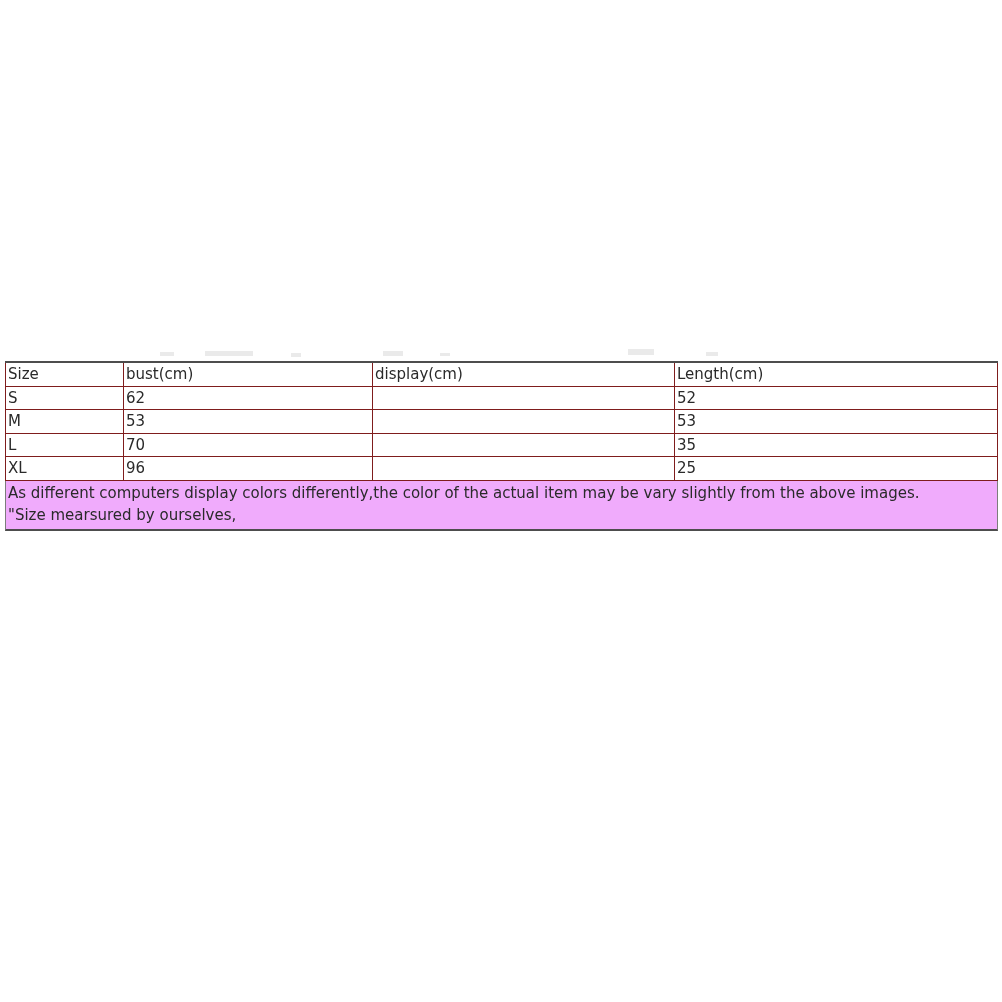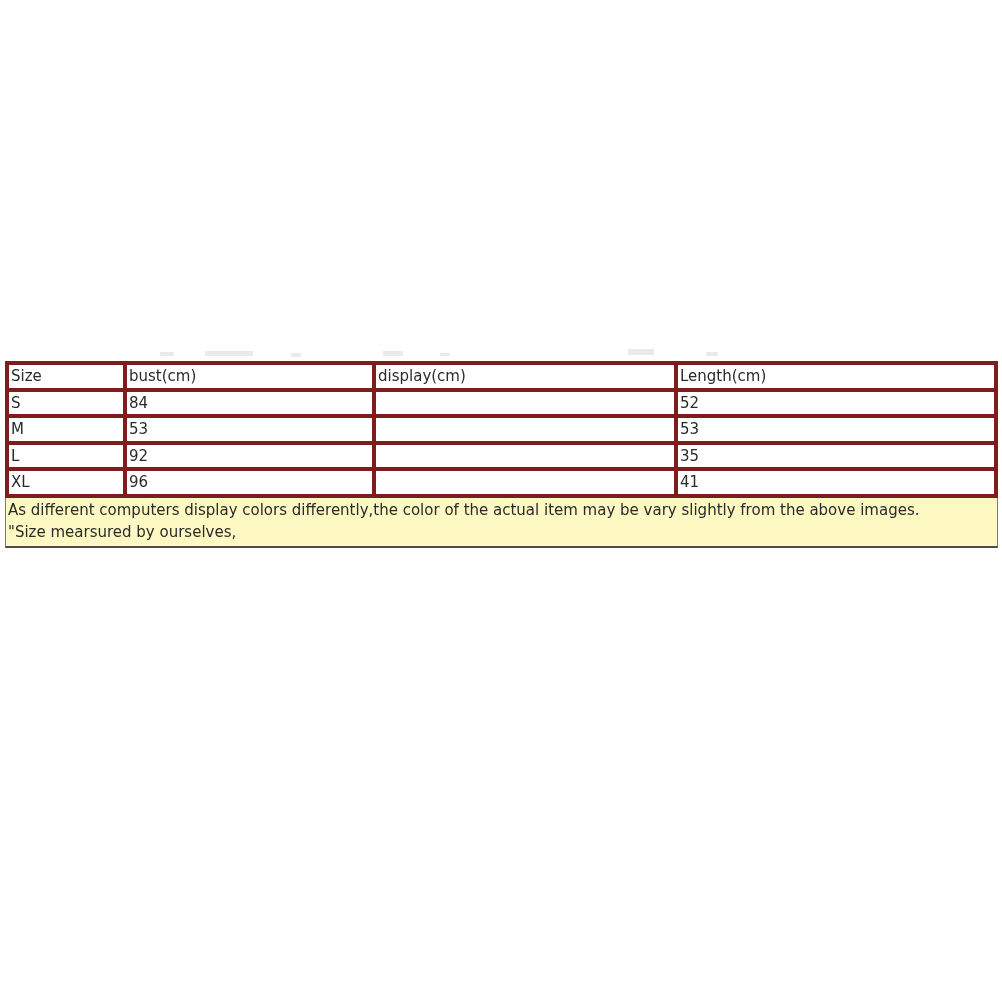--- a/index.html
+++ b/index.html
@@ -23,38 +23,38 @@
   }
   table.size-table {
     border-collapse: collapse;
     table-layout: fixed;
     width: 993px;
     border-left: 1px solid #7c7c7c;
     border-right: 1px solid #7c7c7c;
     border-top: 2px solid #4d4d4d;
   }
   table.size-table td {
-    border: 4px solid #7f1d1d;
+    border: 1px solid #7f1d1d;
     height: 22.5px;
     line-height: 22.5px;
     font-size: 15px;
     padding: 0 0 0 2px;
     white-space: nowrap;
     overflow: hidden;
     font-weight: normal;
     color: #2a2a2a;
   }
   .note-box {
     box-sizing: border-box;
     width: 993px;
     border-left: 1px solid #7c7c7c;
     border-right: 1px solid #7c7c7c;
     border-bottom: 2px solid #4d4d4d;
     padding: 1px 0 2px 2px;
-    background: #fef9c3;
+    background: #f0abfc;
   }
   .note-line {
     font-size: 15px;
     line-height: 22.5px;
     white-space: nowrap;
     overflow: hidden;
     color: #2a2a2a;
   }
   
   .artifact {
@@ -84,41 +84,41 @@
     </colgroup>
     <tbody>
       <tr>
         <td>Size</td>
         <td>bust(cm)</td>
         <td>display(cm)</td>
         <td>Length(cm)</td>
       </tr>
       <tr>
         <td>S</td>
-        <td>84</td>
+        <td>62</td>
         <td></td>
         <td>52</td>
       </tr>
       <tr>
         <td>M</td>
         <td>53</td>
         <td></td>
         <td>53</td>
       </tr>
       <tr>
         <td>L</td>
-        <td>92</td>
+        <td>70</td>
         <td></td>
         <td>35</td>
       </tr>
       <tr>
         <td>XL</td>
         <td>96</td>
         <td></td>
-        <td>41</td>
+        <td>25</td>
       </tr>
     </tbody>
   </table>
 
   <div class="note-box">
     <div class="note-line">As different computers display colors differently,the color of the actual item may be vary slightly from the above images.</div>
     <div class="note-line">"Size mearsured by ourselves,</div>
   </div>
 </div>
 

